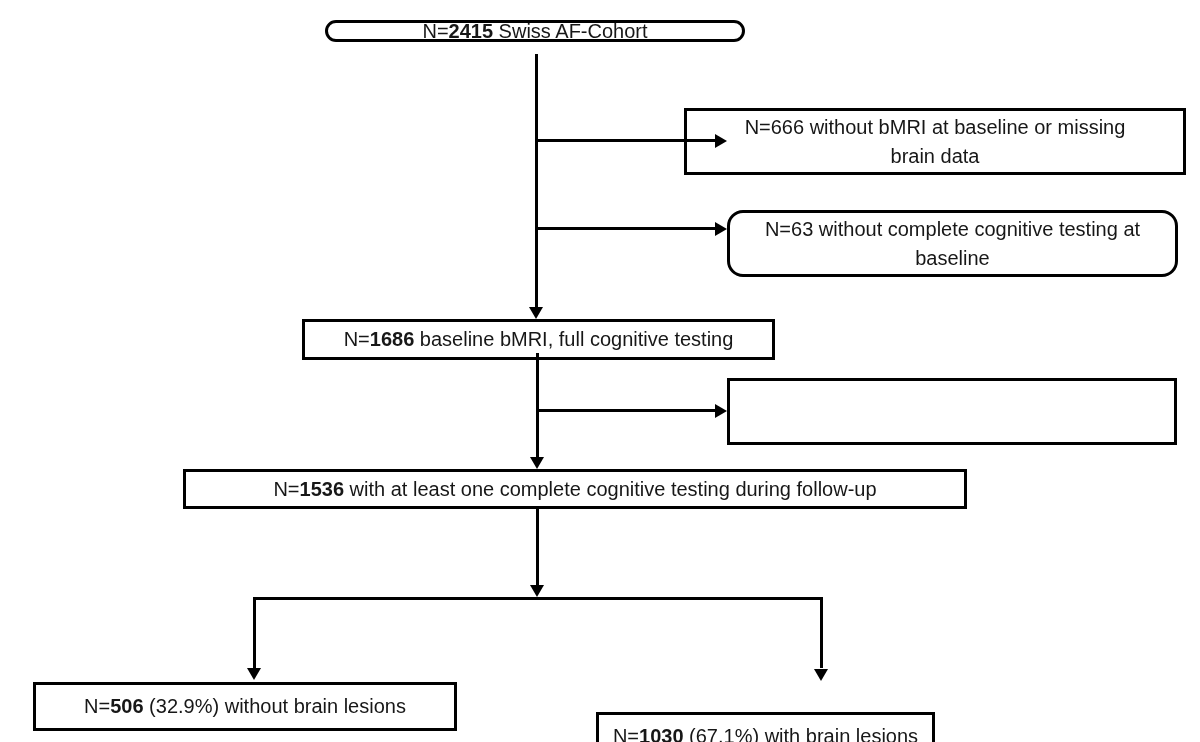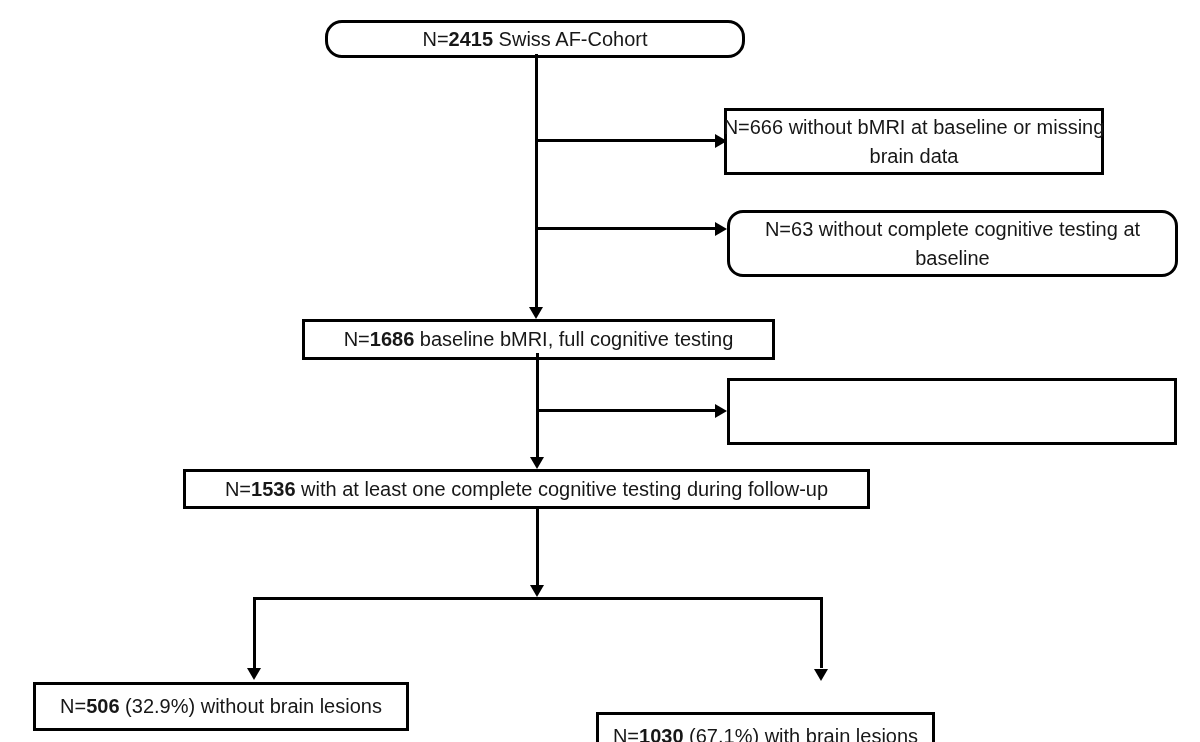--- a/index.html
+++ b/index.html
@@ -27,27 +27,27 @@
     justify-content: center;
     text-align: center;
     font-size: 20px;
     line-height: 29px;
     white-space: nowrap;
   }
   .node b { font-weight: bold; }
   .node .inline-text { display: inline; }
 
   
-  .n-cohort          { left: 325px; top: 20px;  width: 420px; height: 38px; border-radius: 17px; }
-  .n-no-bmri         { left: 724px; top: 108px; width: 380px; height: 67px; }
+  .n-cohort          { left: 325px; top: 20px;  width: 420px; height: 22px; border-radius: 17px; }
+  .n-no-bmri         { left: 684px; top: 108px; width: 502px; height: 67px; }
   .n-no-cog-baseline { left: 727px; top: 210px; width: 451px; height: 67px; border-radius: 16px; }
   .n-baseline        { left: 302px; top: 319px; width: 473px; height: 41px; }
   .n-no-followup     { left: 727px; top: 378px; width: 450px; height: 67px; }
-  .n-followup        { left: 183px; top: 469px; width: 687px; height: 40px; }
-  .n-without-lesions { left: 33px;  top: 682px; width: 376px; height: 49px; }
+  .n-followup        { left: 183px; top: 469px; width: 784px; height: 40px; }
+  .n-without-lesions { left: 33px;  top: 682px; width: 424px; height: 49px; }
   .n-with-lesions    { left: 596px; top: 712px; width: 339px; height: 48px; }
 
   .line {
     position: absolute;
     background: #000000;
   }
   .v-line { width: 3px; }
   .h-line { height: 3px; }
 
   .arrow-down {

